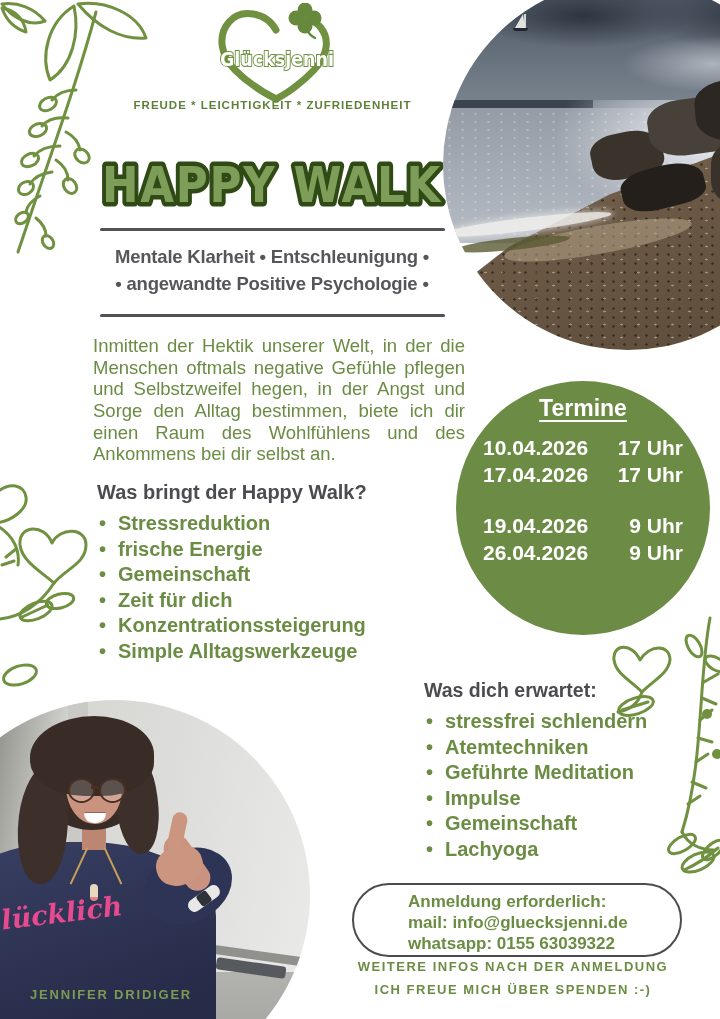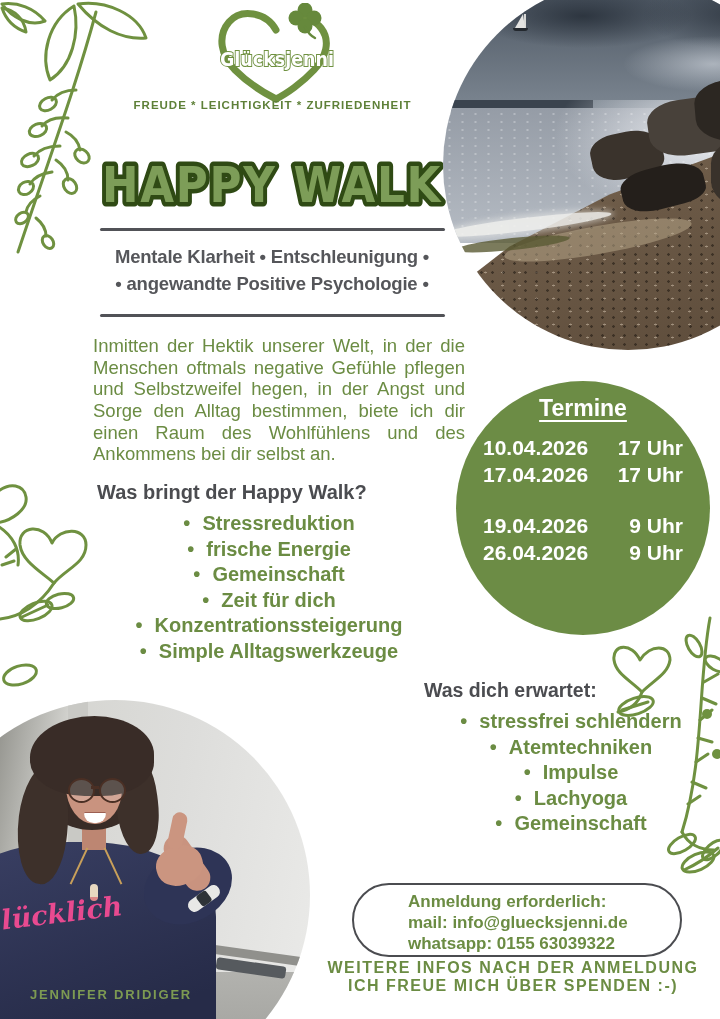--- a/index.html
+++ b/index.html
@@ -26,21 +26,21 @@
             font-weight:bold;font-size:18.5px;letter-spacing:-0.2px;line-height:27px;white-space:nowrap;}
   
   .intro{left:93px;top:335px;width:372px;color:var(--accent-green);font-size:18.5px;
          line-height:1.17;text-align:justify;}
   
   .sec-heading{color:var(--heading-gray);font-weight:bold;
                text-underline-offset:4px;text-decoration-thickness:2px;}
   .benefits-h{left:97px;top:481px;font-size:20px;}
   .expect-h{left:424px;top:679px;font-size:19.5px;}
   .blist{color:var(--accent-green);font-size:20px;font-weight:bold;}
-  .blist .li{display:flex;align-items:flex-start;line-height:1.05;margin-bottom:4.5px;justify-content:center;}
+  .blist .li{display:flex;align-items:flex-start;line-height:1.05;margin-bottom:4.5px;}
   .blist .li::before{content:"•";margin-right:12px;}
   .benefits-l{left:99px;top:513px;width:340px;}
   .expect-l{left:426px;top:711px;width:290px;}
   
   .termine{left:456px;top:381px;width:254px;height:254px;border-radius:50%;
            background:var(--circle-green);color:#fff;z-index:2;}
   .termine-h{margin:14px auto 0;text-align:center;font-size:23px;font-weight:bold;
              text-decoration:underline;text-underline-offset:4px;text-decoration-thickness:2px;}
   .trows{margin:12px 27px 0;}
   .trow{display:flex;justify-content:space-between;font-size:21px;font-weight:bold;line-height:27px;}
@@ -120,22 +120,22 @@
        font-family:"DejaVu Serif",serif;font-style:italic;font-weight:bold;
        font-size:27px;color:var(--pink);}
   .person-caption{left:30px;top:987px;font-size:13px;font-weight:bold;letter-spacing:1.8px;
                   color:#7d9a52;z-index:3;}
   
   .contact{left:352px;top:883px;width:326px;height:70px;border:2px solid #4b4c50;
            border-radius:37px;z-index:2;background:#fff;}
   .contact-inner{padding:6px 0 0 54px;color:var(--accent-green);font-size:17px;
                  font-weight:bold;line-height:21px;}
   .footer{left:327px;top:959px;width:372px;text-align:center;color:var(--accent-green);
-          font-weight:bold;font-size:16px;letter-spacing:1.5px;}
-  .footer .f2{}
+          font-weight:bold;font-size:13px;letter-spacing:1.5px;}
+  .footer .f2{margin-top:8px;}
 </style>
 </head>
 <body>
 
 <div class="page">
 
   <svg class="abs deco" style="left:0;top:0" width="150" height="270" viewBox="0 0 150 270">
     <path d="M2,4 C18,2 34,8 45,21 C30,27 12,18 2,4 Z"></path>
     <path d="M2,8 C6,20 14,28 26,32 C24,18 14,10 2,8 Z"></path>
     <path d="M74,6 C48,22 40,56 50,80 C72,66 80,34 74,6 Z"></path>
@@ -287,27 +287,30 @@
 
   <div class="abs sec-heading expect-h">Was dich erwartet:</div>
   <div class="abs blist expect-l">
     <div class="li">
         <span>stressfrei schlendern</span>
       </div>
     <div class="li">
         <span>Atemtechniken</span>
       </div>
     <div class="li">
+        <span>Geführte Meditation</span>
+      </div>
+    <div class="li">
         <span>Impulse</span>
       </div>
     <div class="li">
+        <span>Gemeinschaft</span>
+      </div>
+    <div class="li">
         <span>Lachyoga</span>
-      </div>
-    <div class="li">
-        <span>Gemeinschaft</span>
       </div>
   </div>
 
   <div class="abs photo-person">
     <div class="pp-frame"></div>
     <div class="pp-bed"></div>
     <div class="pp-rail"></div>
     <div class="pp-bar"></div>
     <div class="pp-shirt"></div>
     <div class="pp-sleeve"></div>

